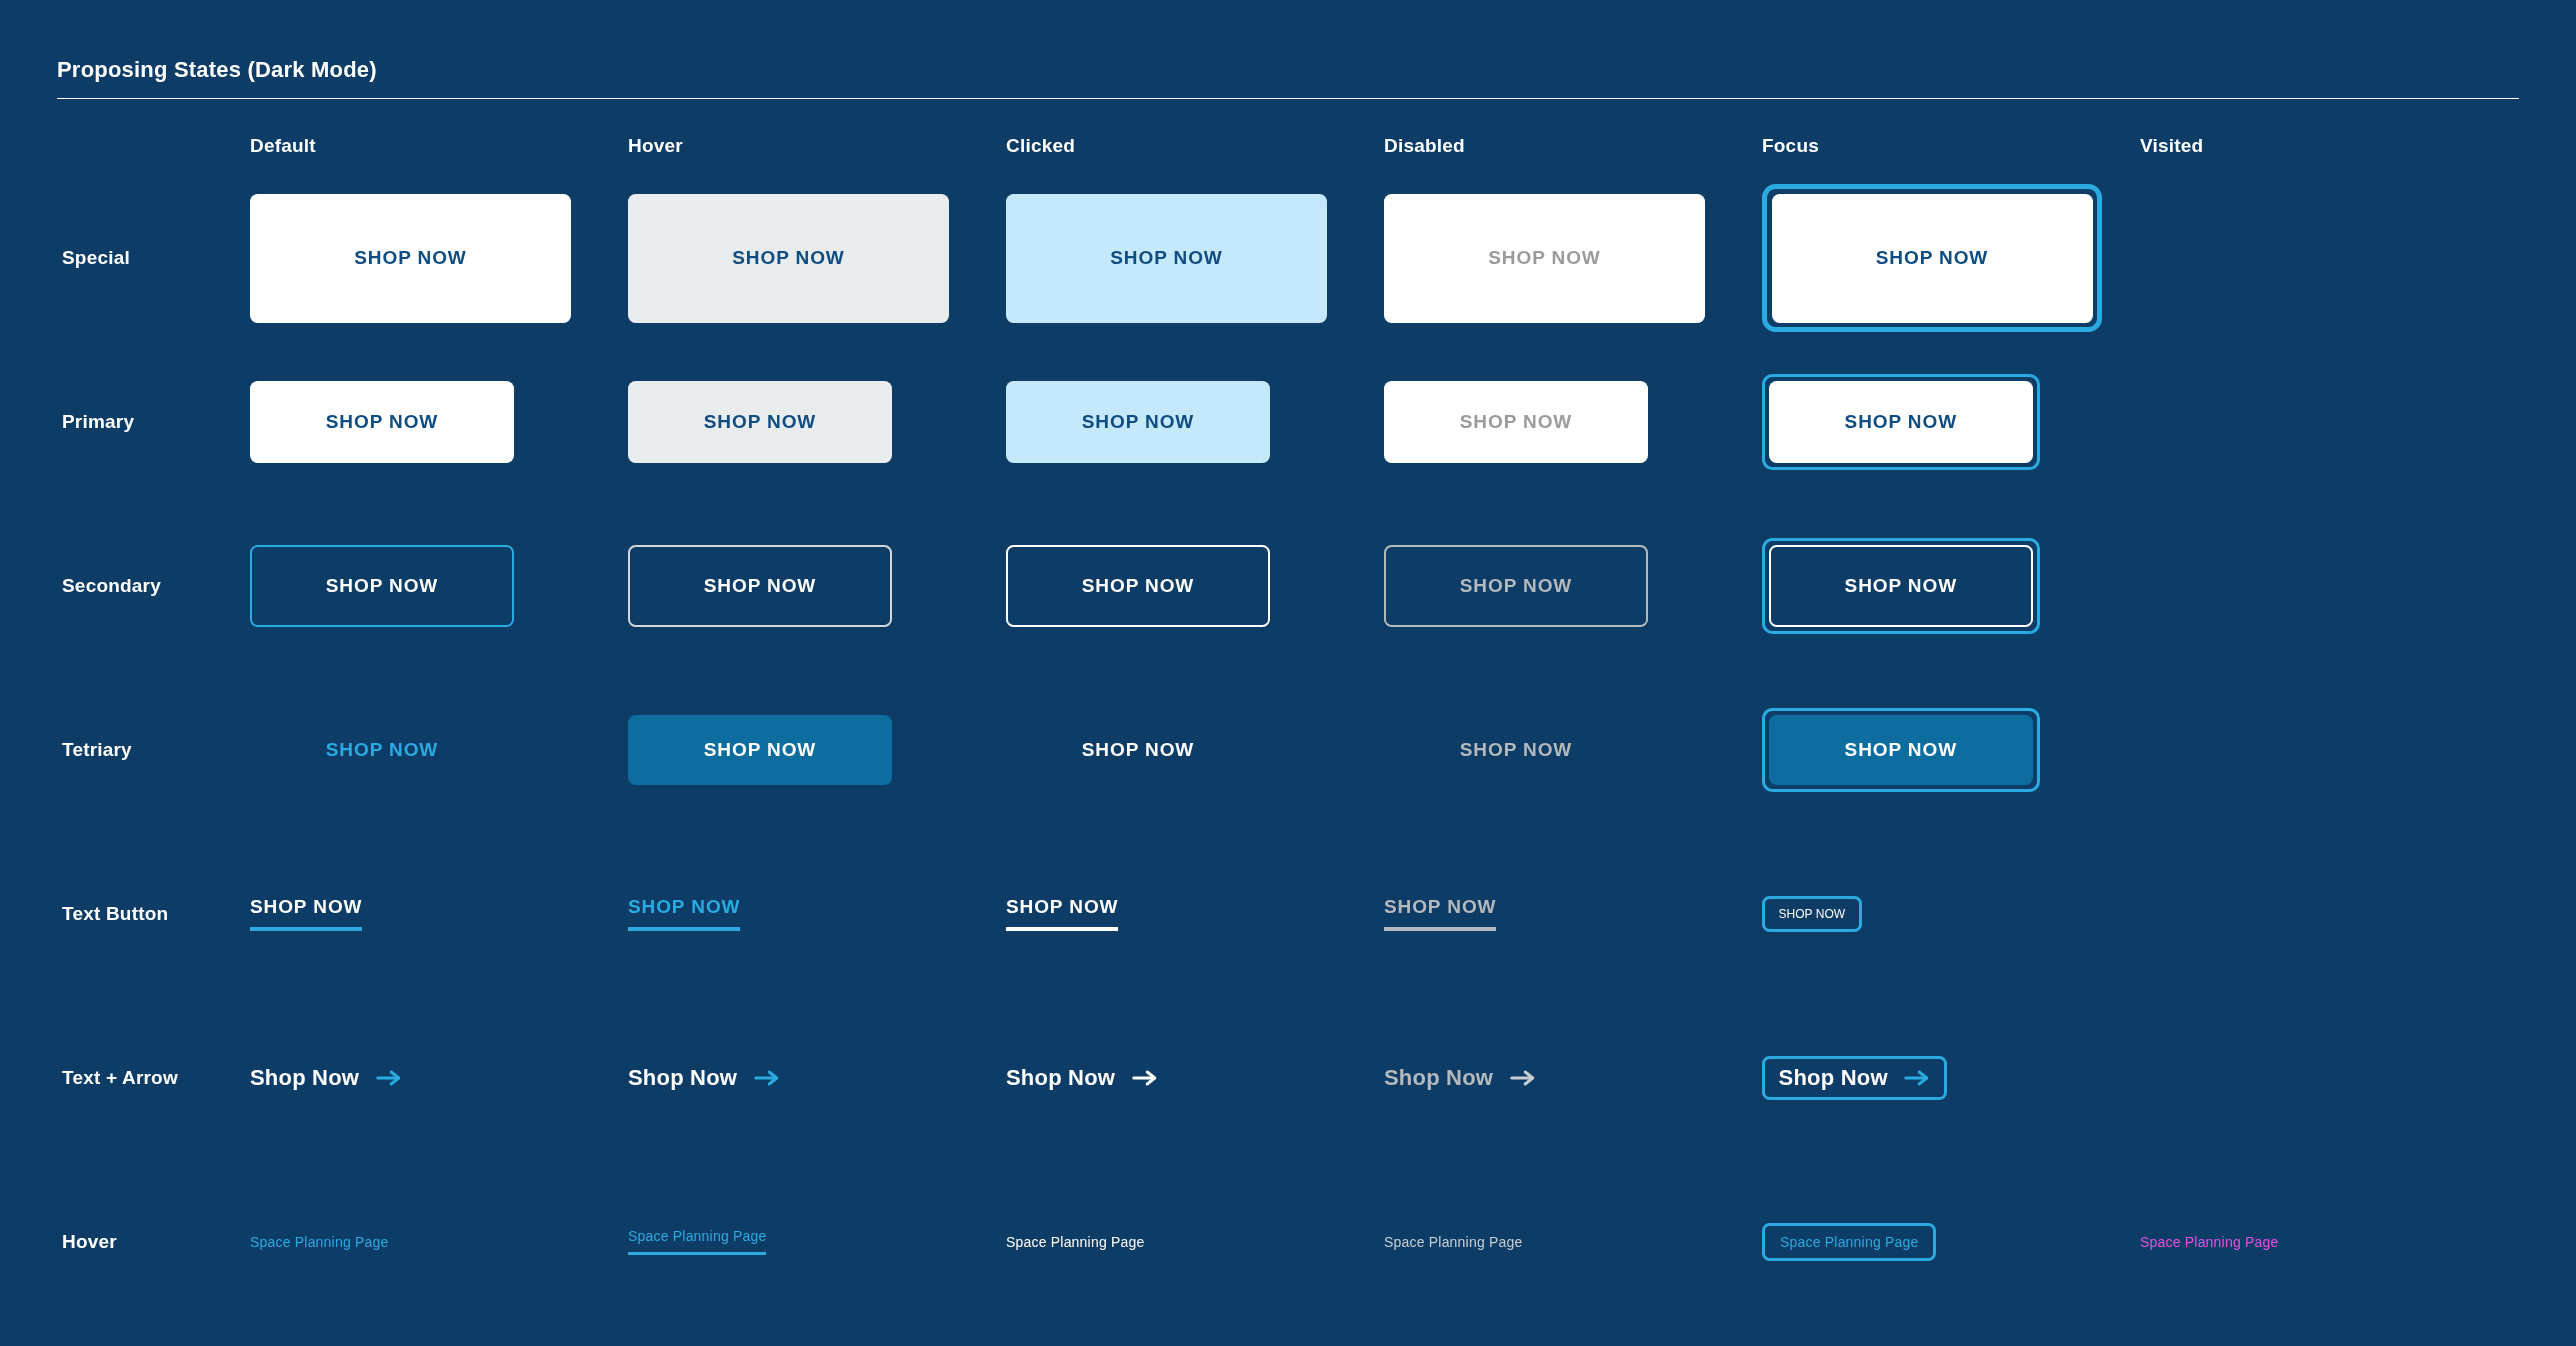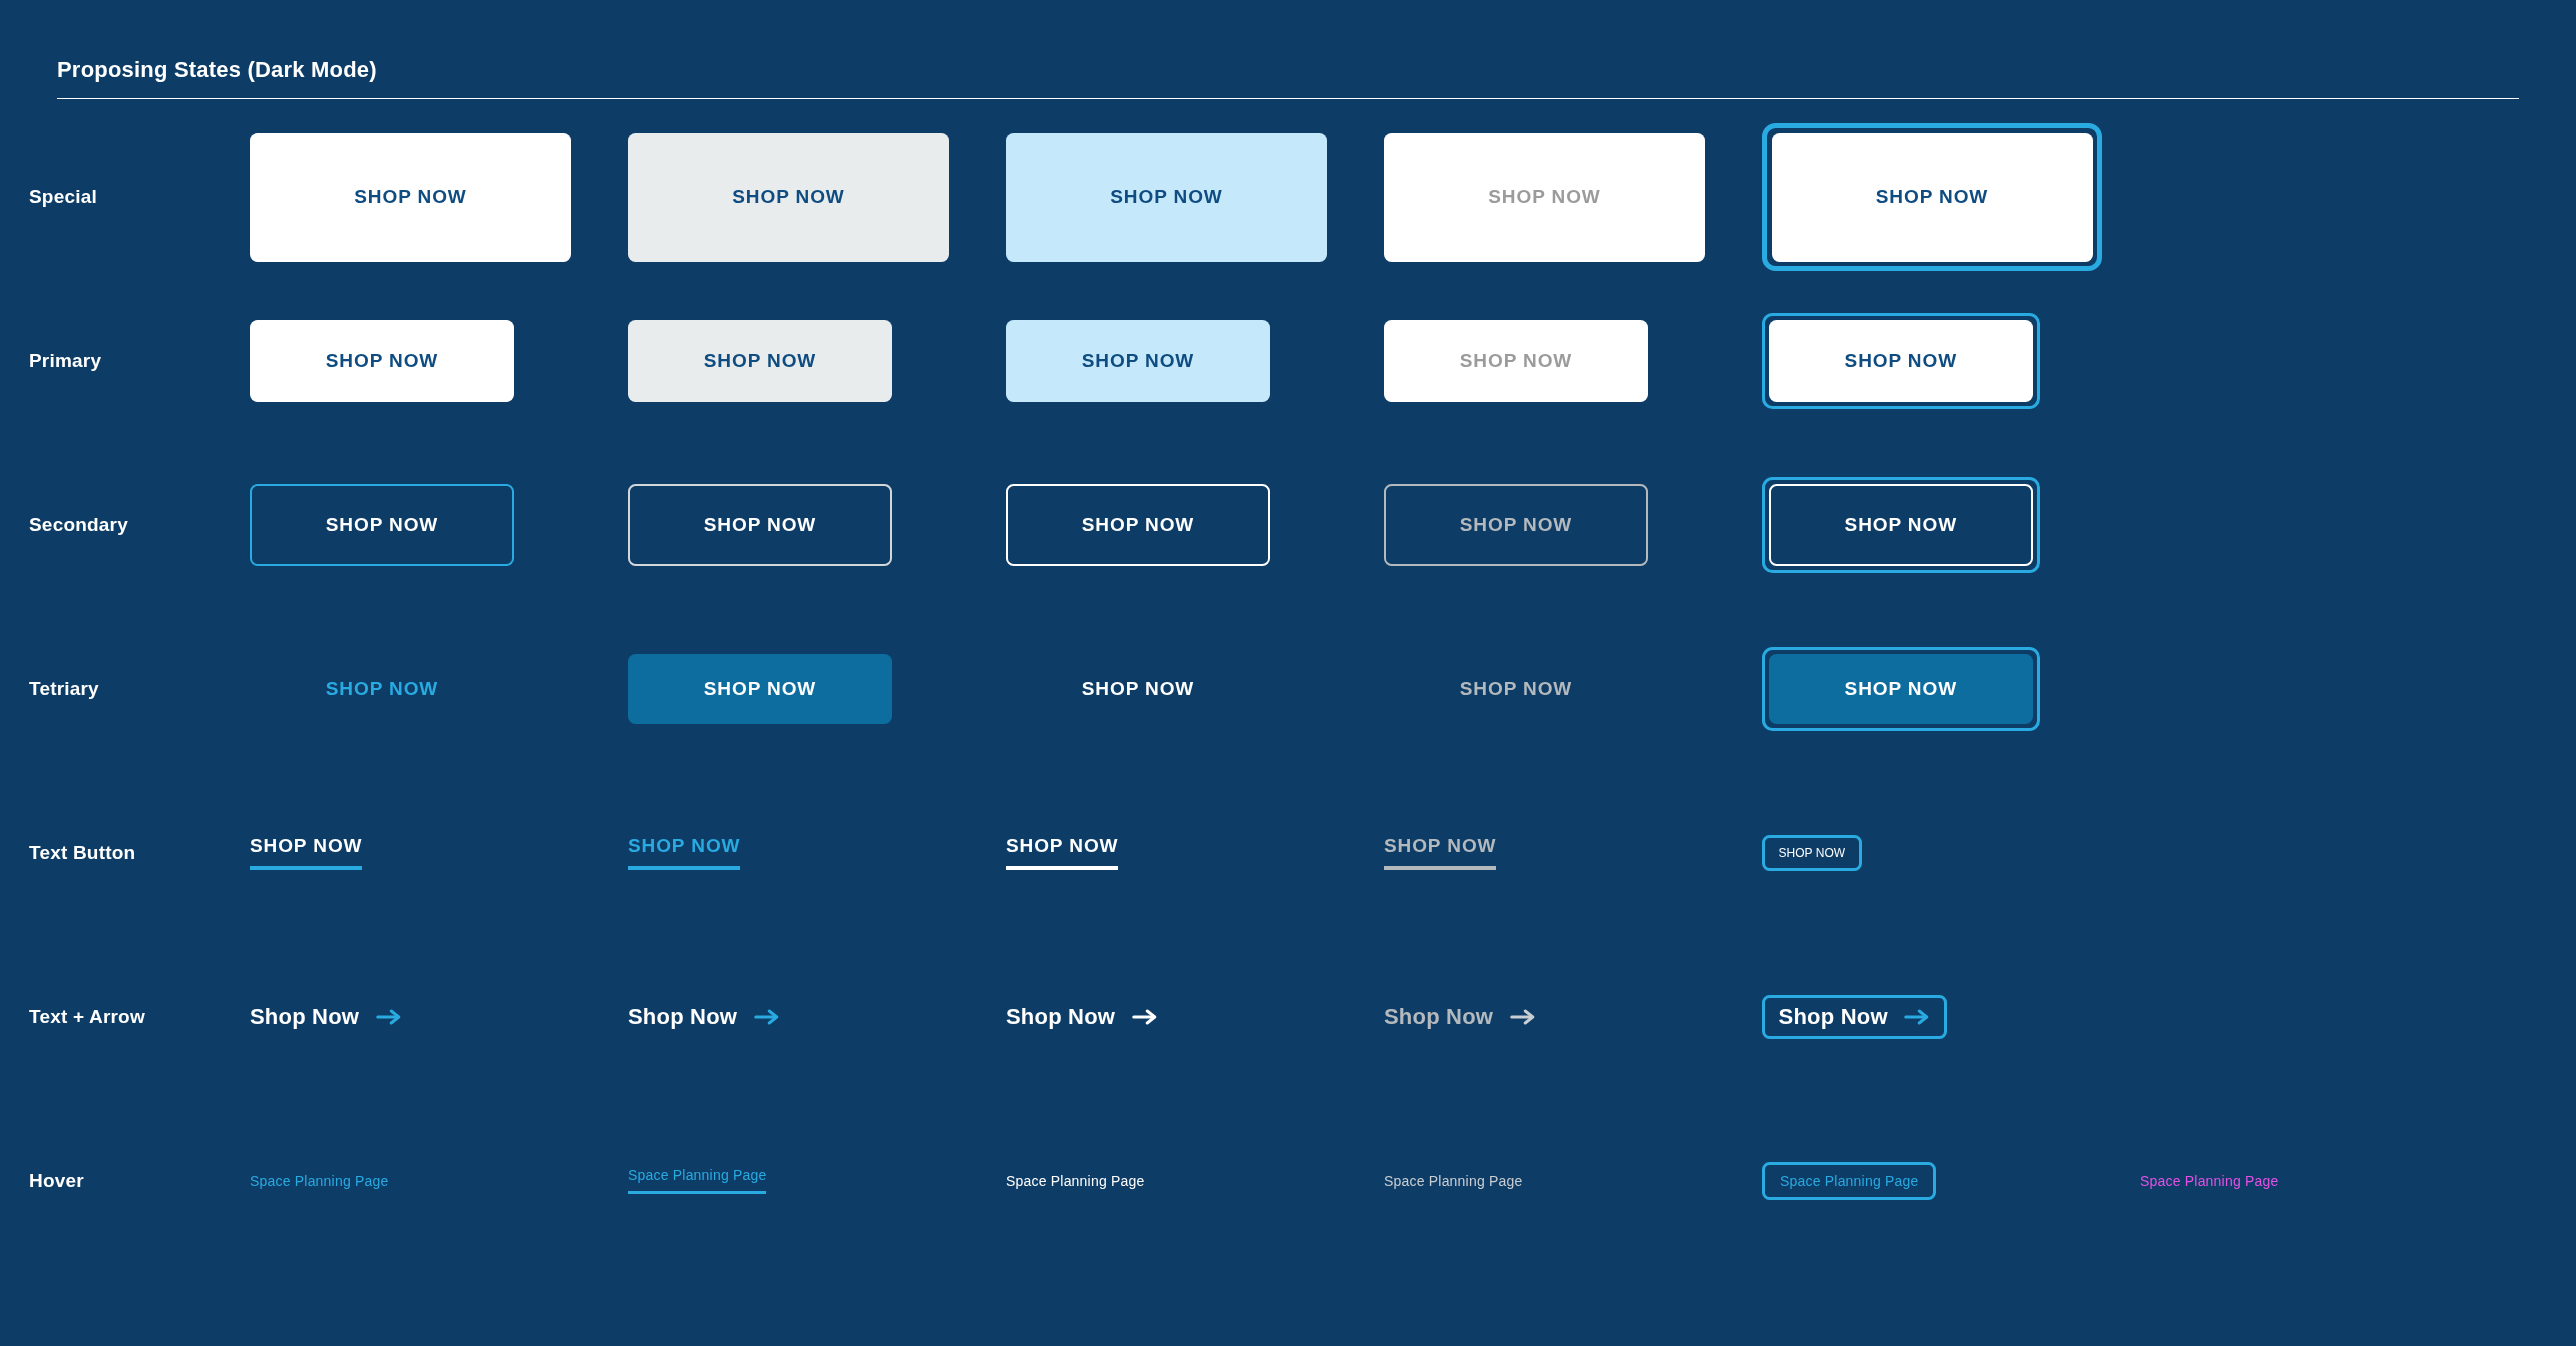--- a/index.html
+++ b/index.html
@@ -53,21 +53,21 @@
   }
   .row {
     position: relative;
     display: flex;
     align-items: center;
     width: 2576px;
   }
   .row-head {
     width: 250px;
     flex: 0 0 250px;
-    padding-left: 29px;
+    padding-left: 62px;
     box-sizing: border-box;
     font-size: 19px;
     font-weight: bold;
     color: #ffffff;
     letter-spacing: 0.2px;
   }
   .cell {
     flex: 0 0 378px;
     width: 378px;
     display: flex;
@@ -244,20 +244,41 @@
 
 <div class="page">
 
   <div class="title-wrap">
     <div class="title">Proposing States (Dark Mode)</div>
     <div class="title-rule"></div>
   </div>
 
   <div class="grid">
 
+    <div class="row row-header">
+      <div class="row-head"></div>
+      <div class="cell">
+        <span class="col-head">Default</span>
+      </div>
+      <div class="cell">
+        <span class="col-head">Hover</span>
+      </div>
+      <div class="cell">
+        <span class="col-head">Clicked</span>
+      </div>
+      <div class="cell">
+        <span class="col-head">Disabled</span>
+      </div>
+      <div class="cell">
+        <span class="col-head">Focus</span>
+      </div>
+      <div class="cell">
+        <span class="col-head">Visited</span>
+      </div>
+    </div>
 
     <div class="row h-special">
       <div class="row-head">Special</div>
       <div class="cell">
         <button class="btn size-special fill-white">SHOP NOW</button>
       </div>
       <div class="cell">
         <button class="btn size-special fill-grey">SHOP NOW</button>
       </div>
       <div class="cell">

